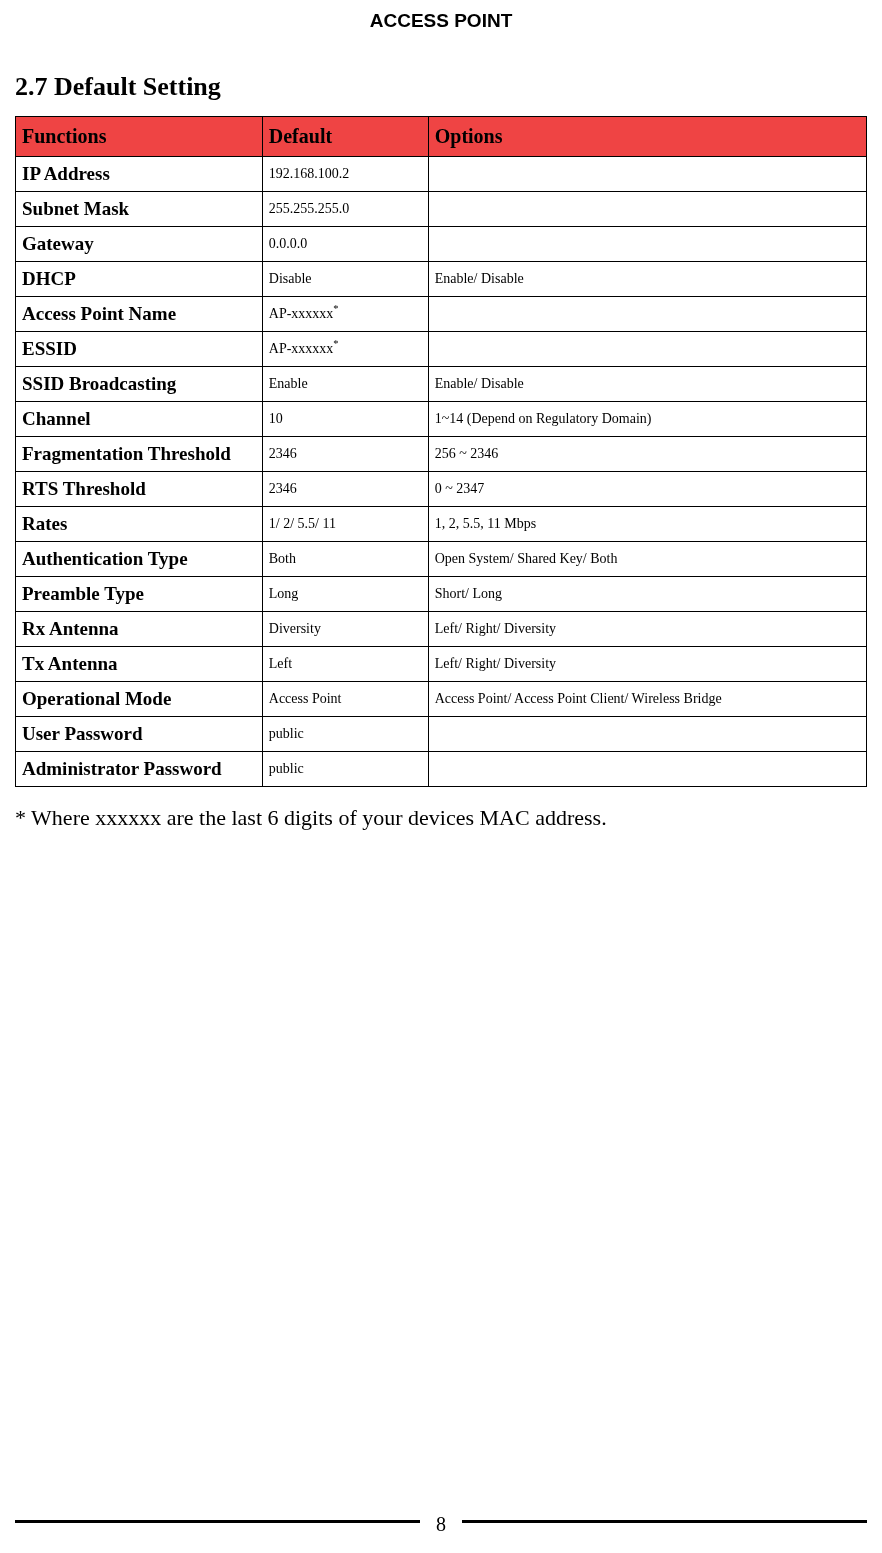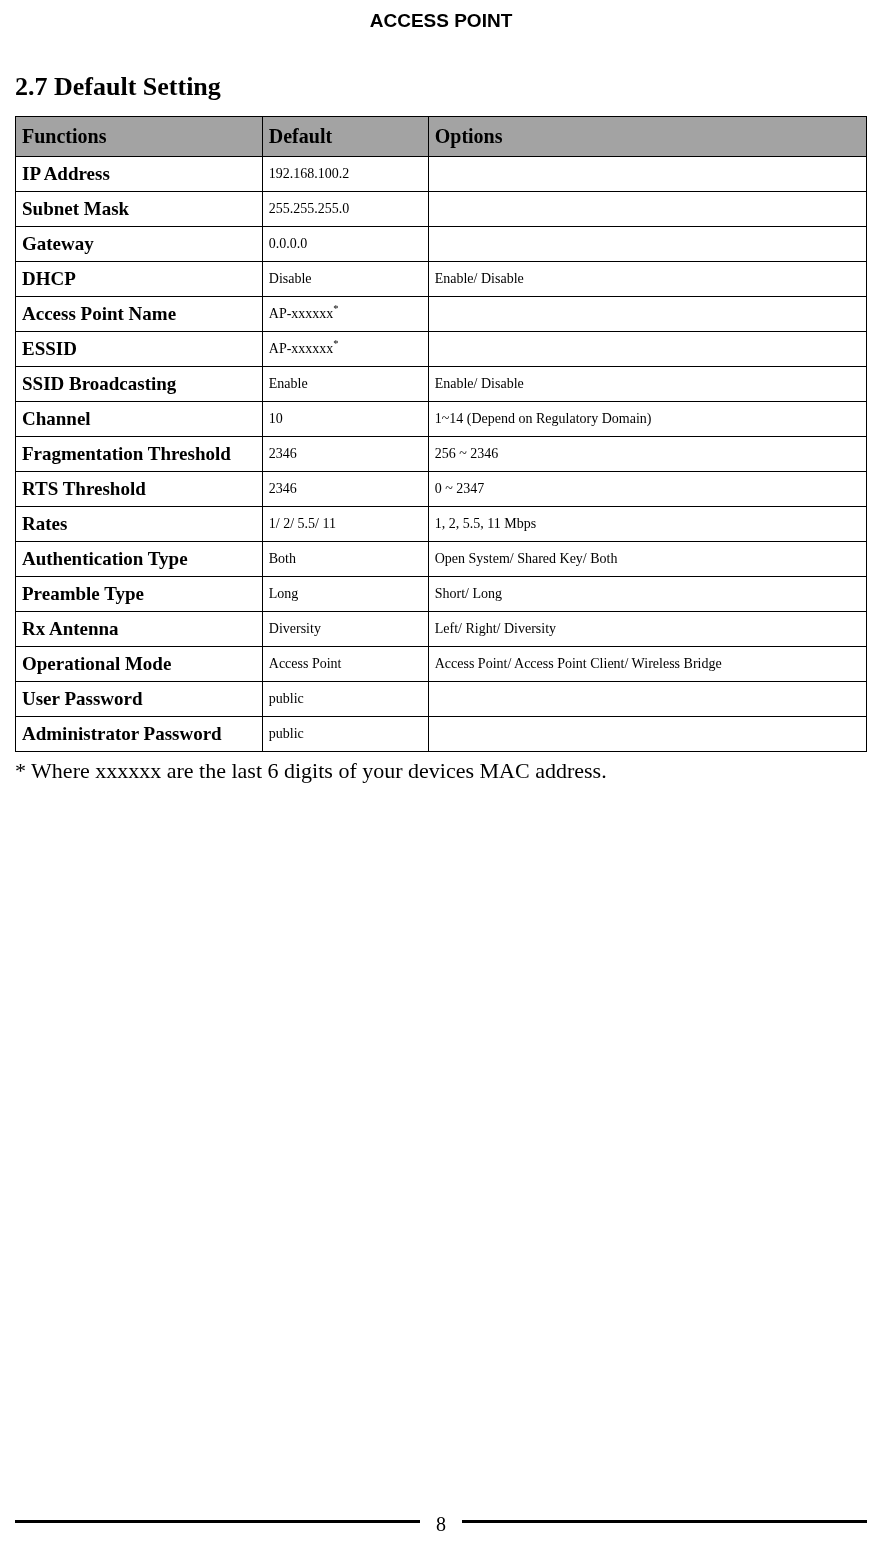--- a/index.html
+++ b/index.html
@@ -37,21 +37,21 @@
     table.settings th,
     table.settings td {
       border: 1.5px solid #000;
       padding: 4px 6px;
       text-align: left;
       vertical-align: middle;
       font-size: 19px;
       height: 35px;
     }
     table.settings th {
-      background: #a3a3a3;
+      background: #ef4444;
       font-family: "Times New Roman", Times, serif;
       font-weight: bold;
       font-size: 20px;
       height: 40px;
     }
     table.settings td.func {
       font-family: "Times New Roman", Times, serif;
       font-weight: bold;
       font-size: 19px;
       white-space: nowrap;
@@ -67,21 +67,21 @@
     .col-def  { width: 19.5%; }
     .col-opt  { width: 51.5%; }
     sup {
       font-size: 0.75em;
       vertical-align: super;
       line-height: 0;
     }
     .footnote {
       font-family: "Times New Roman", Times, serif;
       font-size: 22px;
-      margin-top: 6px;
+      margin-top: 18px;
     }
     .page-footer {
       position: absolute;
       left: 0;
       right: 0;
       bottom: 20px;
       text-align: center;
     }
     .page-footer-num {
       font-family: "Times New Roman", Times, serif;
@@ -188,20 +188,25 @@
         <td class="func">Preamble Type</td>
         <td class="def"><span>Long</span></td>
         <td class="opt">Short/ Long</td>
       </tr>
       <tr>
         <td class="func">Rx Antenna</td>
         <td class="def"><span>Diversity</span></td>
         <td class="opt">Left/ Right/ Diversity</td>
       </tr>
       <tr>
+        <td class="func">Tx Antenna</td>
+        <td class="def"><span>Left</span></td>
+        <td class="opt">Left/ Right/ Diversity</td>
+      </tr>
+      <tr>
         <td class="func">Operational Mode</td>
         <td class="def"><span>Access Point</span></td>
         <td class="opt">Access Point/ Access Point Client/ Wireless Bridge</td>
       </tr>
       <tr>
         <td class="func">User Password</td>
         <td class="def"><span>public</span></td>
         <td class="opt"></td>
       </tr>
       <tr>

